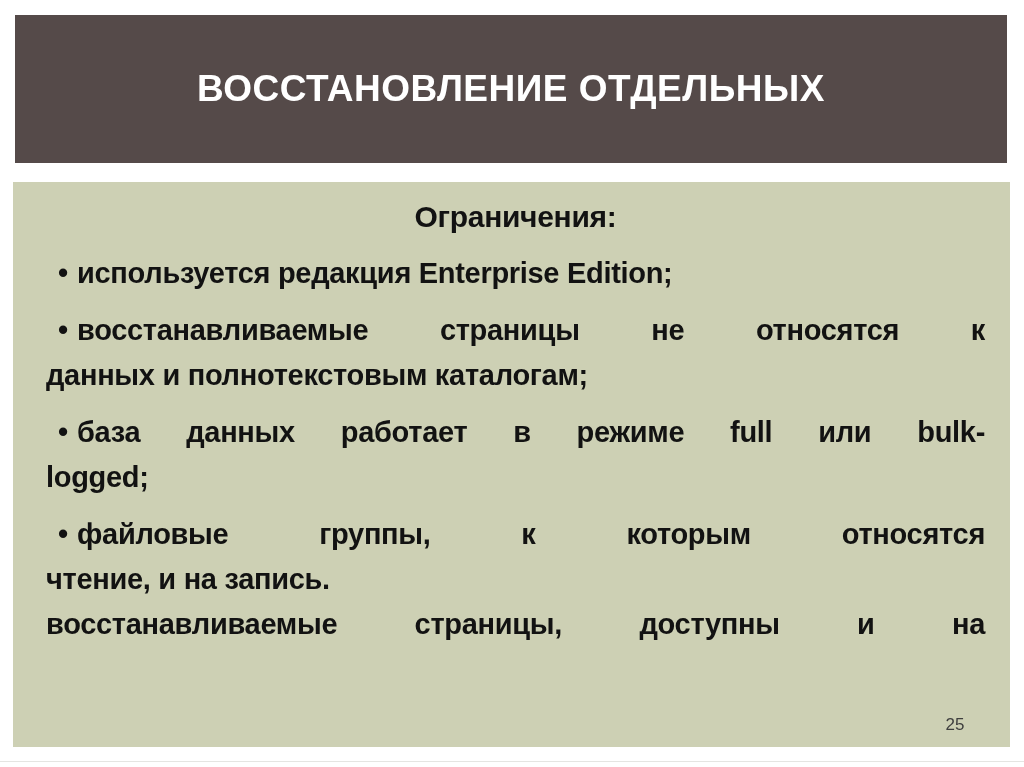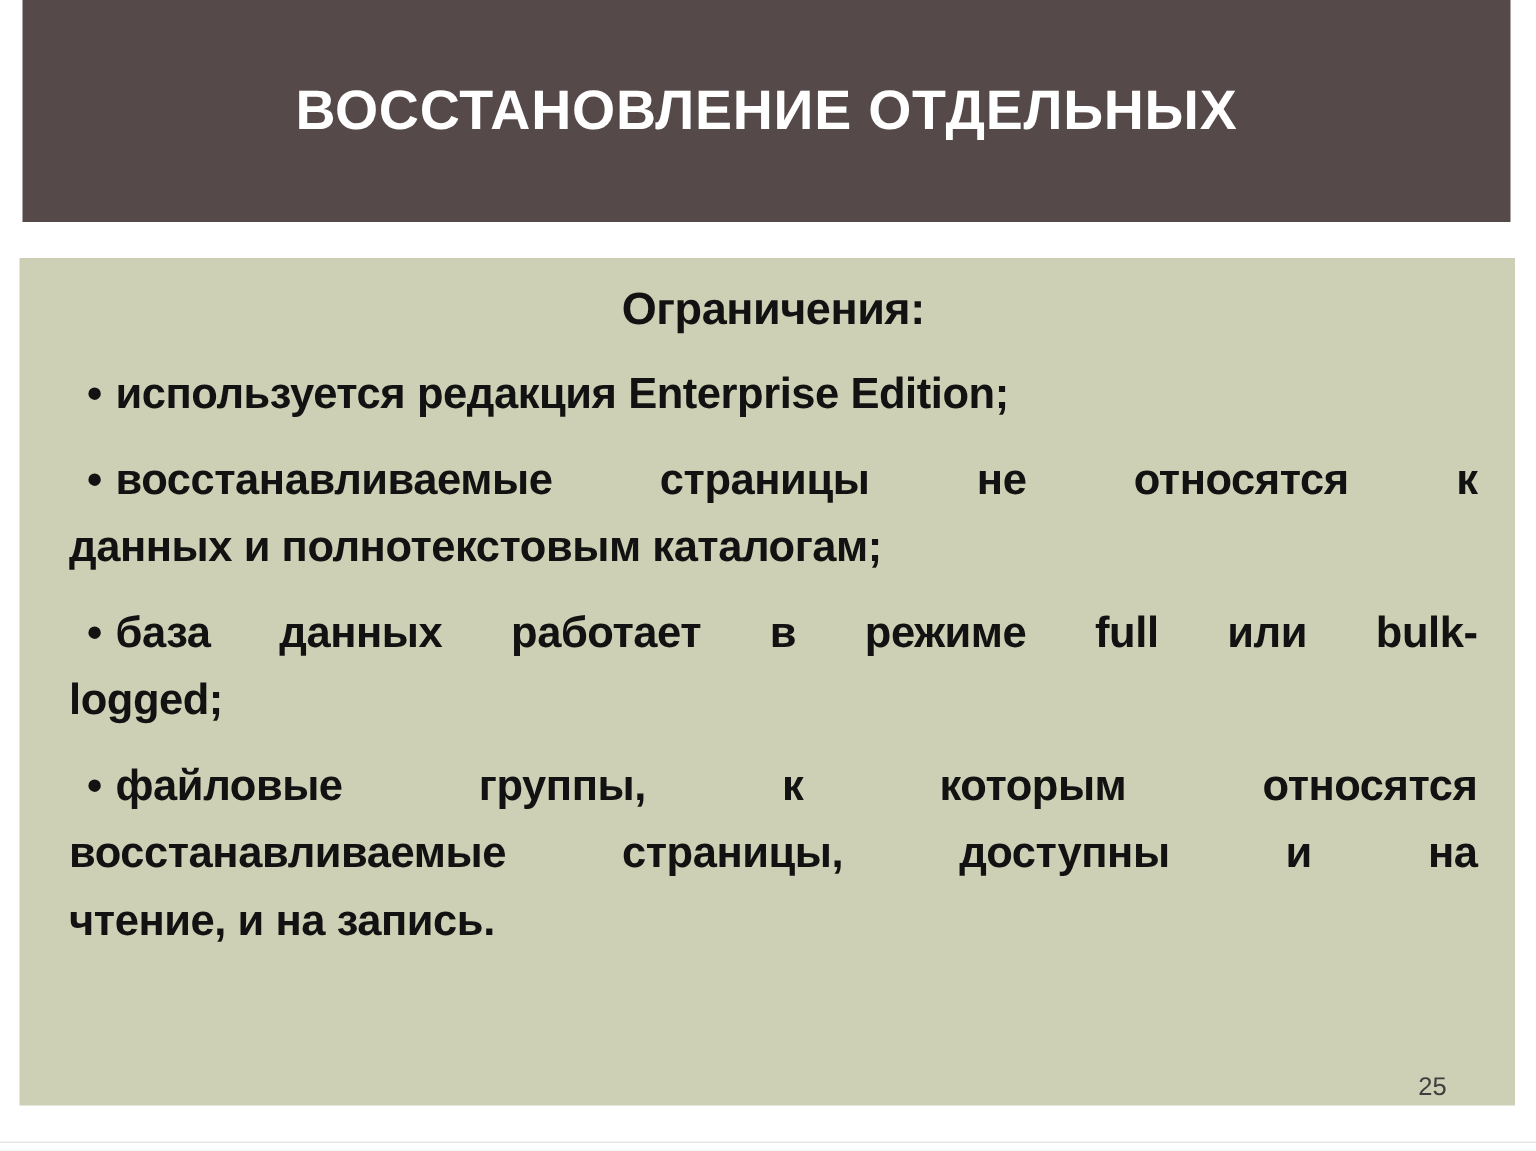--- a/index.html
+++ b/index.html
@@ -11,42 +11,42 @@
   .slide {
     position: relative;
     width: 1024px;
     height: 767px;
     background: #ffffff;
     overflow: hidden;
   }
   .header-band {
     position: absolute;
     left: 15px;
-    top: 0;
+    top: 15px;
     width: 992px;
     height: 148px;
     background: var(--header-bg, #554a49);
     display: flex;
     flex-direction: column;
     justify-content: center;
     align-items: center;
   }
   .title-line {
     color: var(--title-text, #ffffff);
     font-size: 37px;
     font-weight: bold;
     line-height: 50px;
     letter-spacing: 0.5px;
     text-align: center;
     white-space: nowrap;
   }
   .body-box {
     position: absolute;
     left: 13px;
-    top: 172px;
+    top: 182px;
     width: 997px;
     height: 565px;
     background: var(--body-bg, #cdd0b4);
     box-sizing: border-box;
     padding: 12px 25px 0 33px;
     color: var(--body-text, #121212);
   }
   .heading {
     font-size: 30px;
     font-weight: bold;
@@ -117,22 +117,22 @@
         <div class="bullet-item">
           <div class="line justify first"><span class="bullet-marker">•</span>восстанавливаемые страницы не относятся к</div>
           <div class="line">данных и полнотекстовым каталогам;</div>
         </div>
         <div class="bullet-item">
           <div class="line justify first"><span class="bullet-marker">•</span>база данных работает в режиме full или bulk-</div>
           <div class="line">logged;</div>
         </div>
         <div class="bullet-item">
           <div class="line justify first"><span class="bullet-marker">•</span>файловые группы, к которым относятся</div>
+          <div class="line">чтение, и на запись.</div>
           <div class="line justify">восстанавливаемые страницы, доступны и на</div>
-          <div class="line">чтение, и на запись.</div>
         </div>
       </div>
   </div>
 
   <div class="page-number">25</div>
 
   <div class="bottom-hairline"></div>
 
 </div>
 

